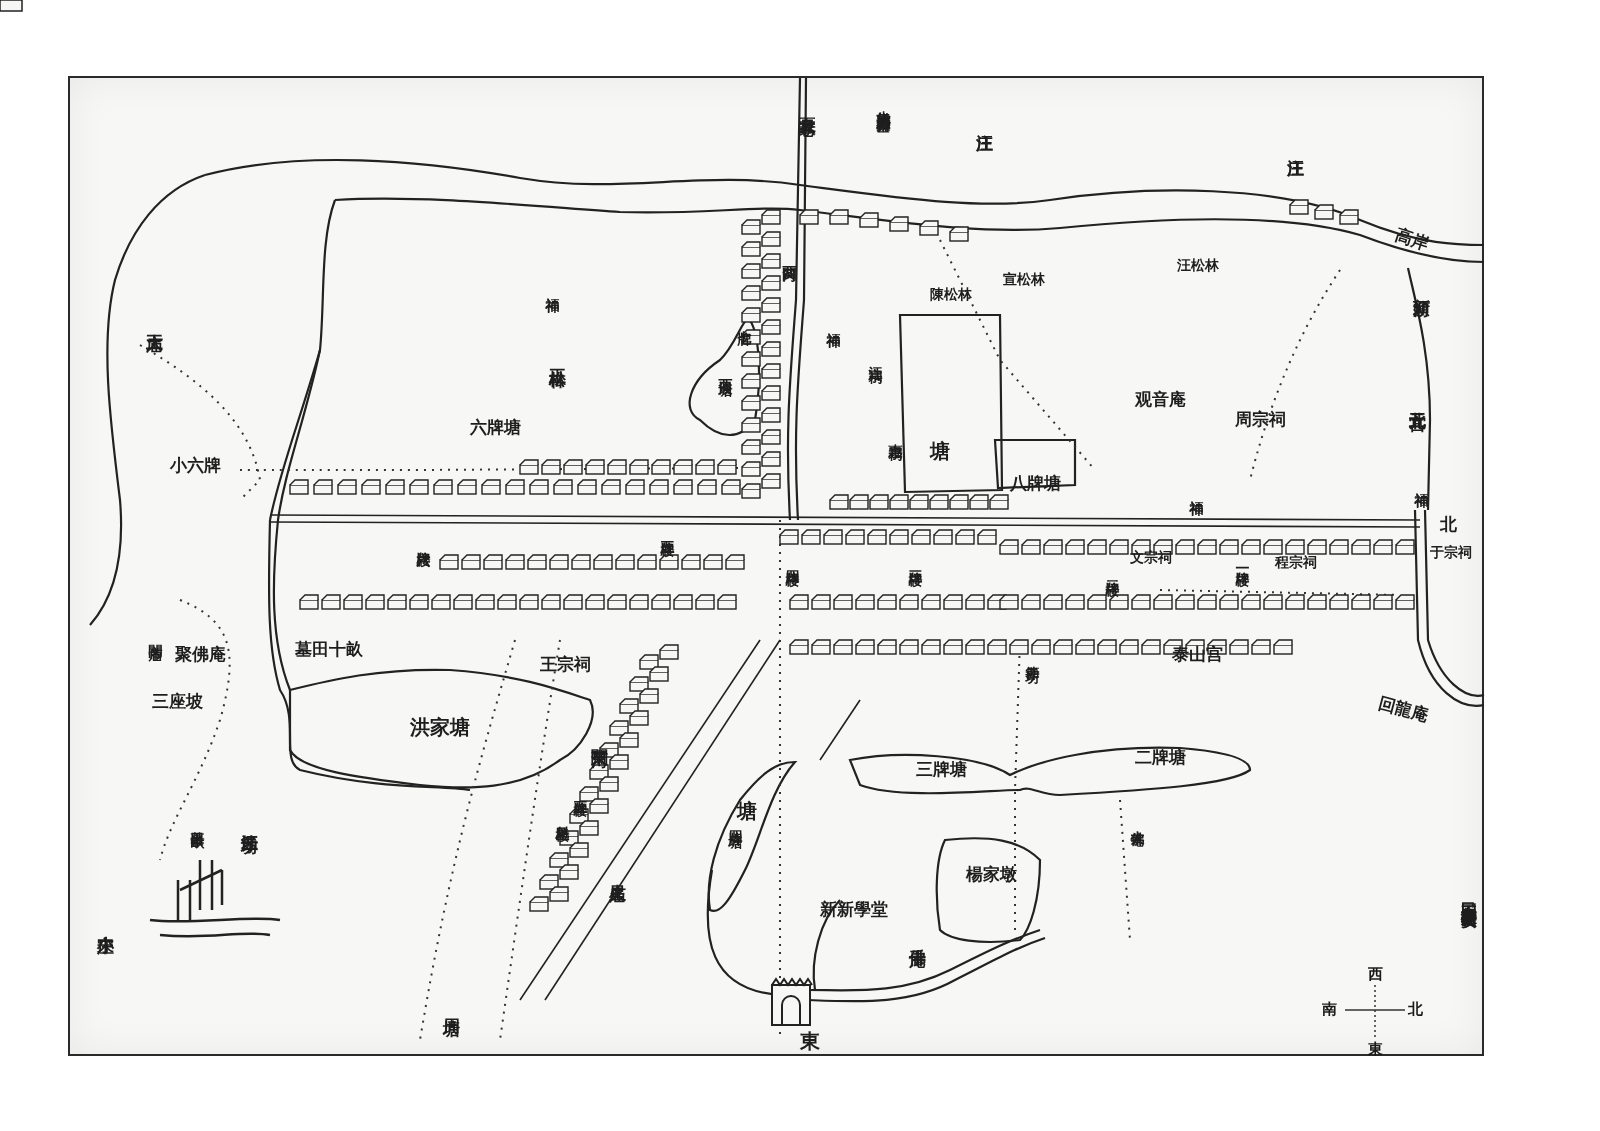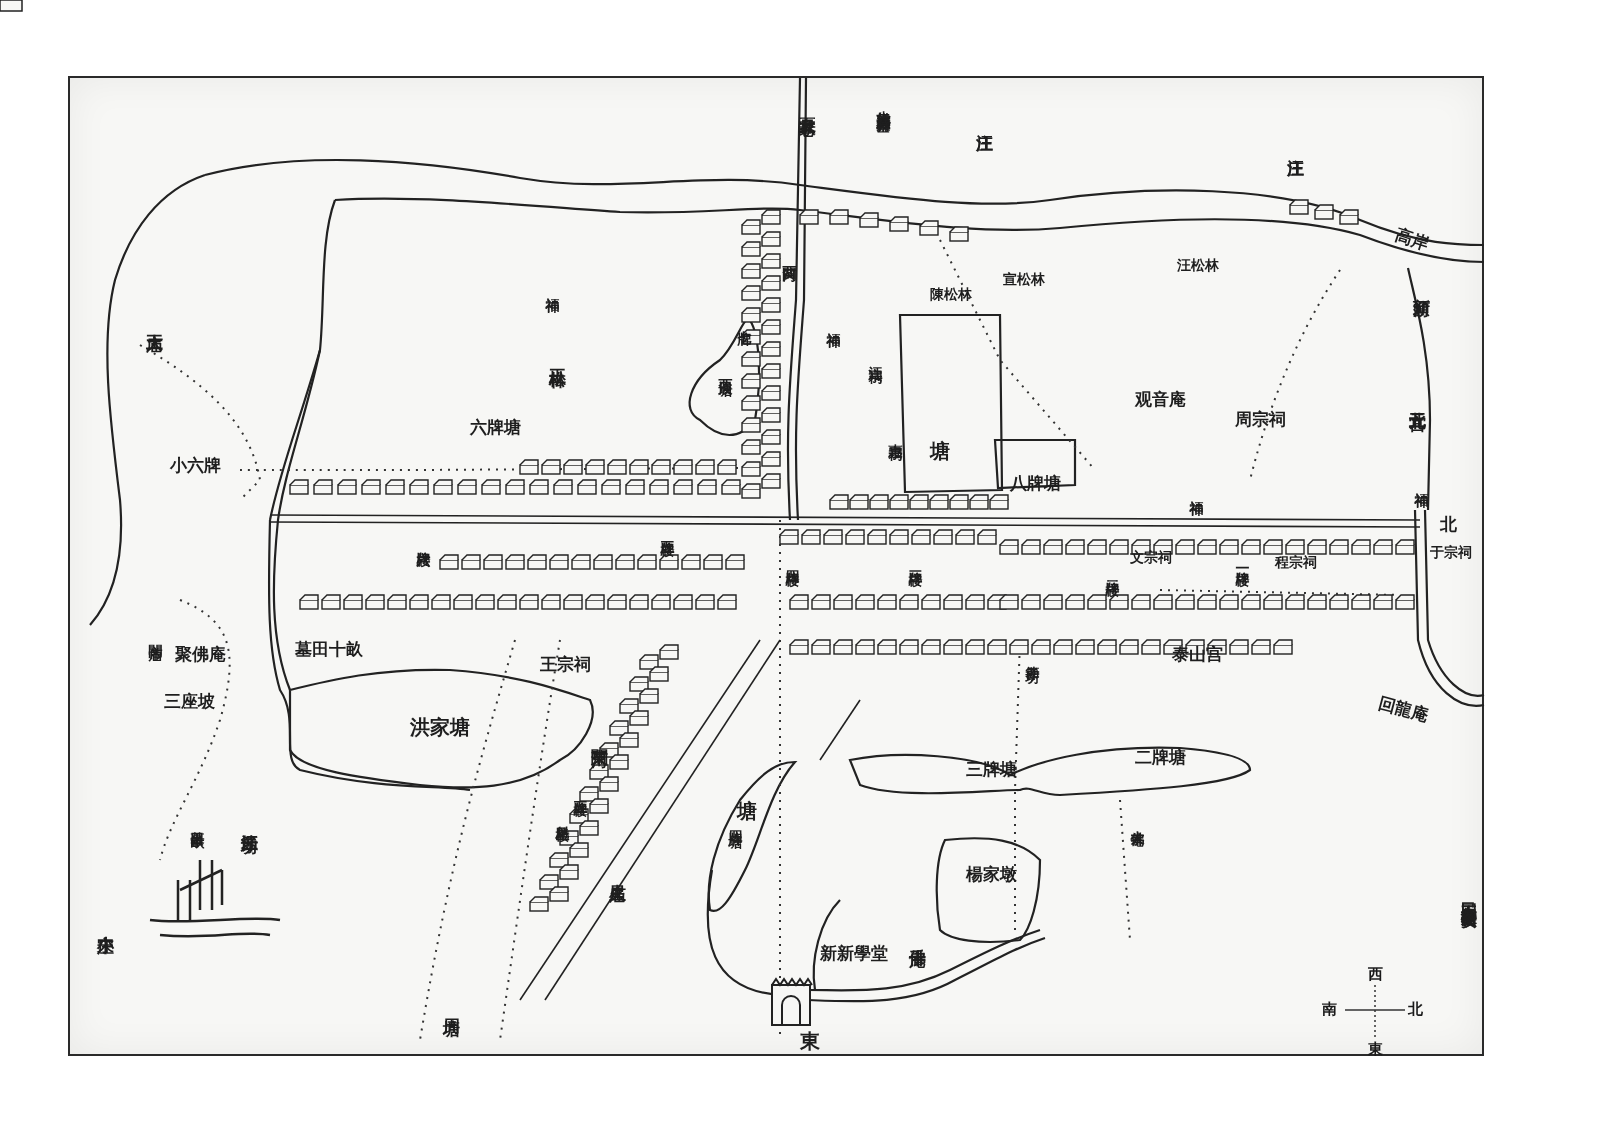--- a/index.html
+++ b/index.html
@@ -995,39 +995,39 @@
 <div class="lbl v sm" style="left:908px;top:560px">三牌楼</div>
 <div class="lbl v sm" style="left:1105px;top:570px">二牌楼</div>
 <div class="lbl v sm" style="left:1235px;top:560px">一牌楼</div>
 <div class="lbl sm" style="left:1130px;top:550px">文宗祠</div>
 <div class="lbl sm" style="left:1275px;top:555px">程宗祠</div>
 <div class="lbl" style="left:1440px;top:515px">北</div>
 <div class="lbl sm" style="left:1430px;top:545px">于宗祠</div>
 <div class="lbl" style="left:295px;top:640px">墓田十畝</div>
 <div class="lbl" style="left:175px;top:645px">聚佛庵</div>
 <div class="lbl v sm" style="left:148px;top:633px">関帝庙</div>
-<div class="lbl" style="left:164px;top:692px">三座坡</div>
+<div class="lbl" style="left:152px;top:692px">三座坡</div>
 <div class="lbl" style="left:540px;top:655px">王宗祠</div>
 <div class="lbl lg" style="left:410px;top:716px">洪家塘</div>
 <div class="lbl" style="left:1172px;top:645px">泰山宫</div>
 <div class="lbl" style="left:1378px;top:700px;transform:rotate(15deg)">回龍庵</div>
 <div class="lbl v sm" style="left:1025px;top:655px">節孝坊</div>
 <div class="lbl v" style="left:590px;top:735px">東関河</div>
 <div class="lbl v sm" style="left:573px;top:790px">五牌楼</div>
 <div class="lbl v sm" style="left:555px;top:815px">魁星楼</div>
 <div class="lbl v" style="left:608px;top:870px">火星庙</div>
 <div class="lbl v sm" style="left:728px;top:820px">四牌塘</div>
 <div class="lbl lg" style="left:737px;top:800px">塘</div>
-<div class="lbl" style="left:966px;top:760px">三牌塘</div>
+<div class="lbl" style="left:916px;top:760px">三牌塘</div>
 <div class="lbl" style="left:1135px;top:748px">二牌塘</div>
 <div class="lbl v" style="left:240px;top:820px">汪節孝坊</div>
 <div class="lbl v sm" style="left:190px;top:820px;height:45px">墓田十畝</div>
 <div class="lbl v" style="left:96px;top:922px">小宋庄</div>
 <div class="lbl v" style="left:442px;top:1005px">周塘</div>
-<div class="lbl" style="left:820px;top:944px">新新學堂</div>
+<div class="lbl" style="left:820px;top:900px">新新學堂</div>
 <div class="lbl" style="left:966px;top:865px">楊家墩</div>
 <div class="lbl v" style="left:908px;top:935px">千佛庵</div>
 <div class="lbl v sm" style="left:1130px;top:820px">大佛菴</div>
 <div class="lbl lg" style="left:800px;top:1030px">東</div>
 
 <div class="lbl v" style="left:1460px;top:890px;font-size:16px">民国十五年绘新安镇图</div>
 <div class="compass-lbl" style="left:1368px;top:965px">西</div>
 <div class="compass-lbl" style="left:1322px;top:1000px">南</div>
 <div class="compass-lbl" style="left:1408px;top:1000px">北</div>
 <div class="compass-lbl" style="left:1368px;top:1040px">東</div>

